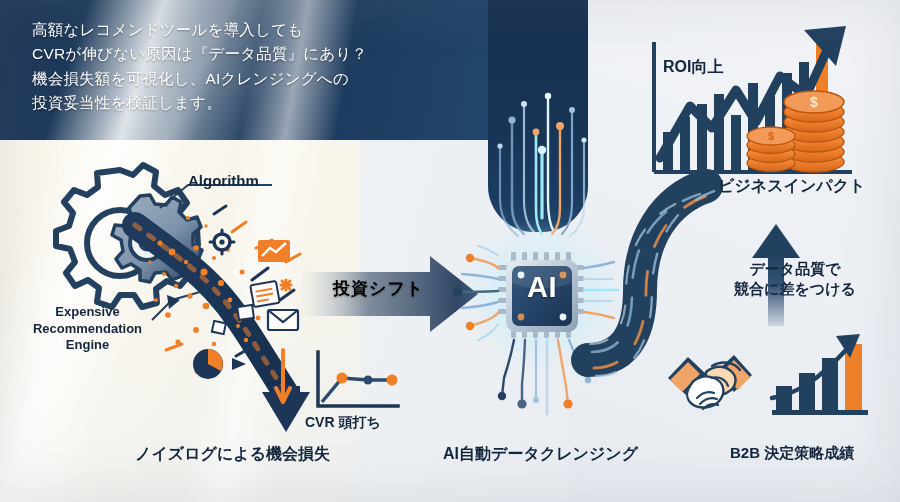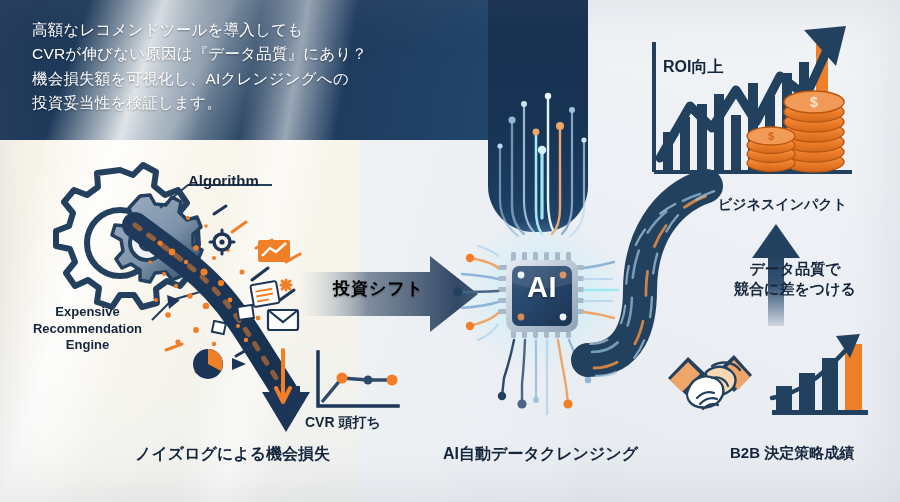--- a/index.html
+++ b/index.html
@@ -72,21 +72,21 @@
 
   
   .lbl{position:absolute;color:#14263d;font-weight:700;text-align:center;}
   .lbl-algorithm{left:188px;top:155px;font-size:15px;color:#15263c;font-weight:600;margin-top:17px;}
   .lbl-engine{left:20px;top:288px;width:135px;font-size:13px;line-height:1.28;color:#14263d;white-space:pre-line;margin-top:16px;}
   .lbl-cvr{left:305px;top:414px;font-size:14px;}
   .lbl-noise{left:135px;top:444px;font-size:16px;}
   .lbl-invest{left:333px;top:277px;font-size:17px;color:#000000;text-shadow:0 1px 2px rgba(0,0,0,.35);letter-spacing:1px;}
   .lbl-aiauto{left:443px;top:444px;font-size:16px;}
   .lbl-roi{left:663px;top:57px;font-size:16px;text-align:center;}
-  .lbl-impact{left:718px;top:196px;font-size:14px;}
+  .lbl-impact{left:718px;top:176px;font-size:16px;}
   .lbl-quality{left:715px;top:259px;width:160px;font-size:15px;line-height:1.35;white-space:pre-line;}
   .lbl-b2b{left:690px;top:444px;font-size:15px;margin-left:40px;}
 
   .ai-text{
     position:absolute;left:510px;top:271px;width:64px;
     text-align:center;color:#ffffff;font-size:29px;font-weight:700;
     letter-spacing:.5px;text-shadow:0 1px 3px rgba(0,0,0,.45);
   }
 </style>
 </head>

